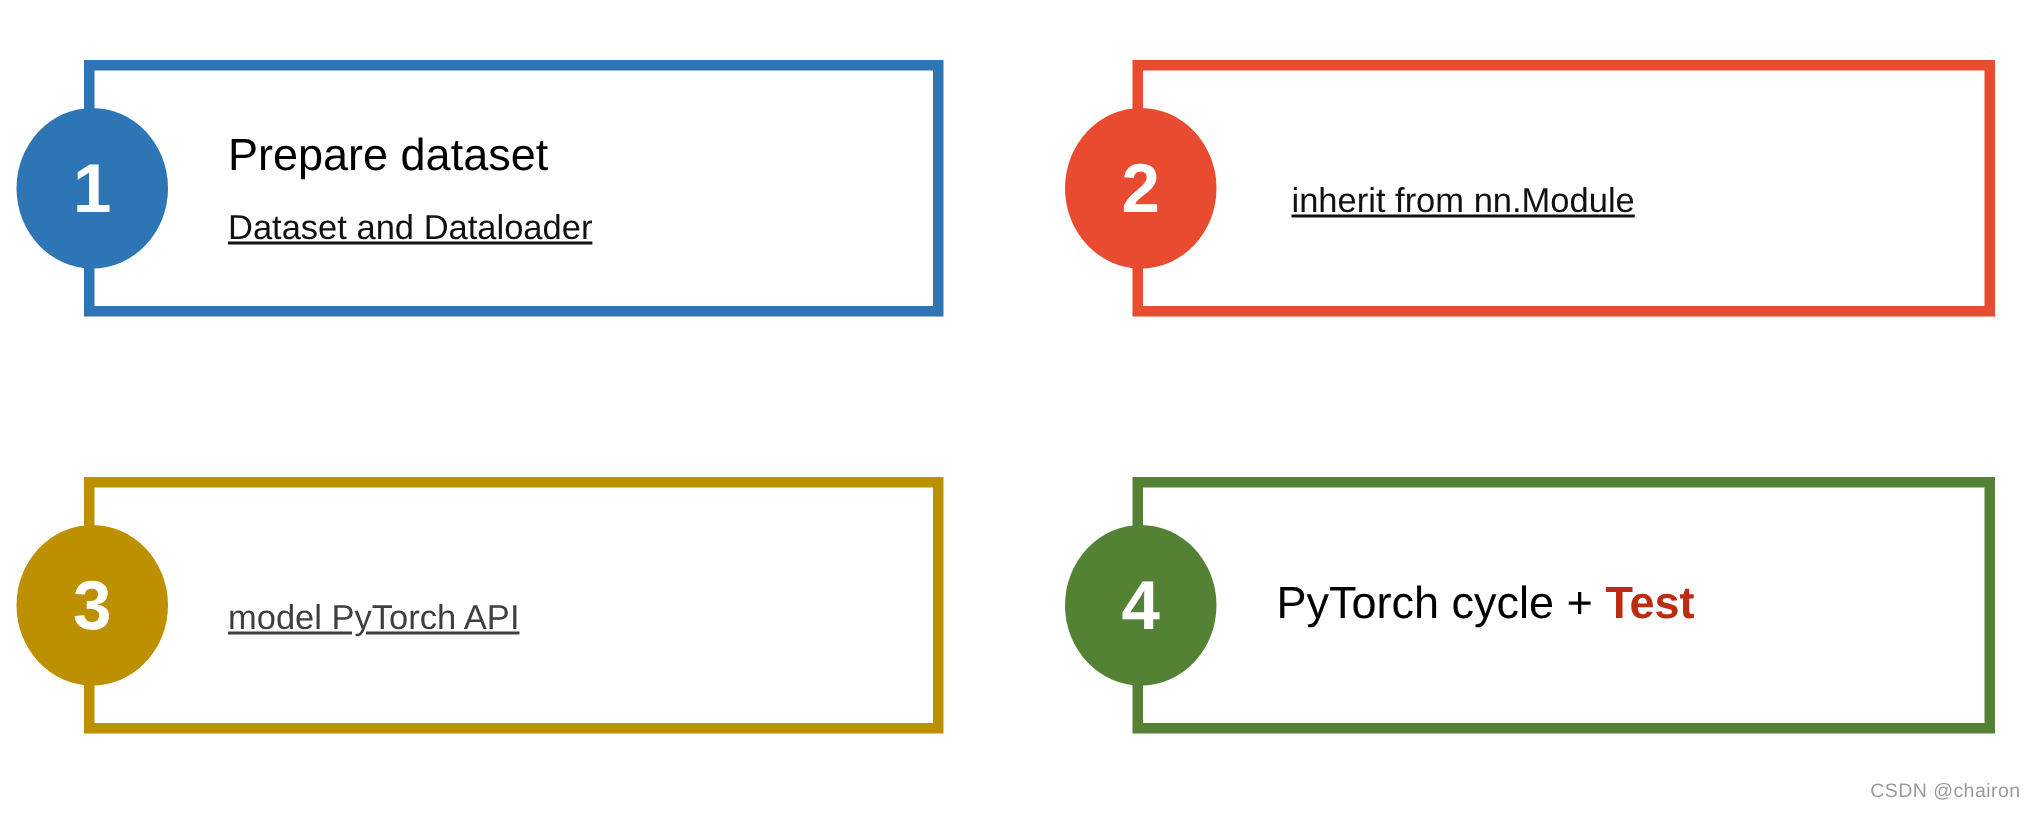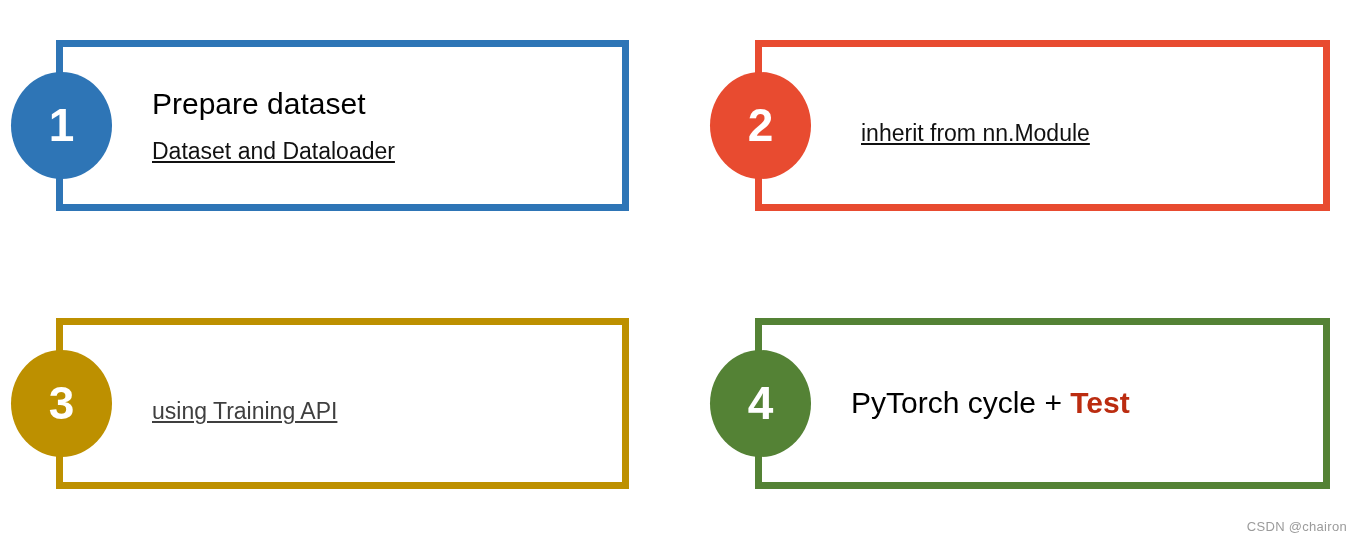--- a/index.html
+++ b/index.html
@@ -83,21 +83,21 @@
     <div class="step-circle" style="background: rgb(232, 75, 48);">
       <span class="step-number">2</span>
     </div>
     <div class="step-subtitle indent" style="color: rgb(17, 17, 17);">inherit from nn.Module</div>
   </div>
 
   <div class="step-box pos-3" style="border-color: rgb(189, 144, 0);">
     <div class="step-circle" style="background: rgb(189, 144, 0);">
       <span class="step-number">3</span>
     </div>
-    <div class="step-subtitle" style="color: rgb(63, 63, 63);">using Training API</div>
+    <div class="step-subtitle" style="color: rgb(63, 63, 63);">model PyTorch API</div>
   </div>
 
   <div class="step-box pos-4" style="border-color: rgb(84, 130, 53);">
     <div class="step-circle" style="background: rgb(84, 130, 53);">
       <span class="step-number">4</span>
     </div>
     <div class="step-title" style="color: rgb(0, 0, 0);"><span>PyTorch cycle + </span><span class="step-title-highlight" style="color: rgb(187, 44, 16);">Test</span></div>
   </div>
 
   <div class="watermark" style="color: rgb(155, 155, 155);">CSDN @chairon</div>

